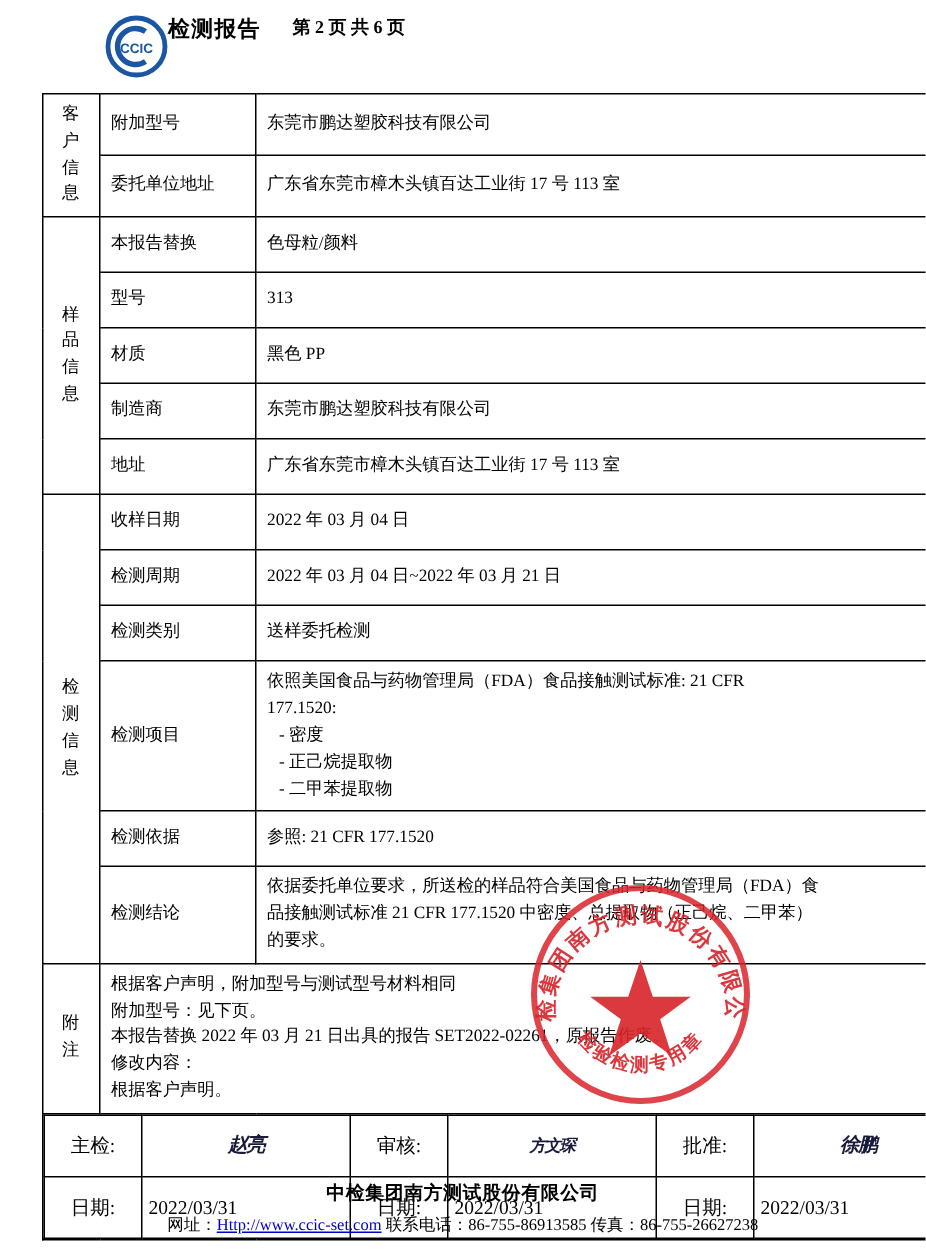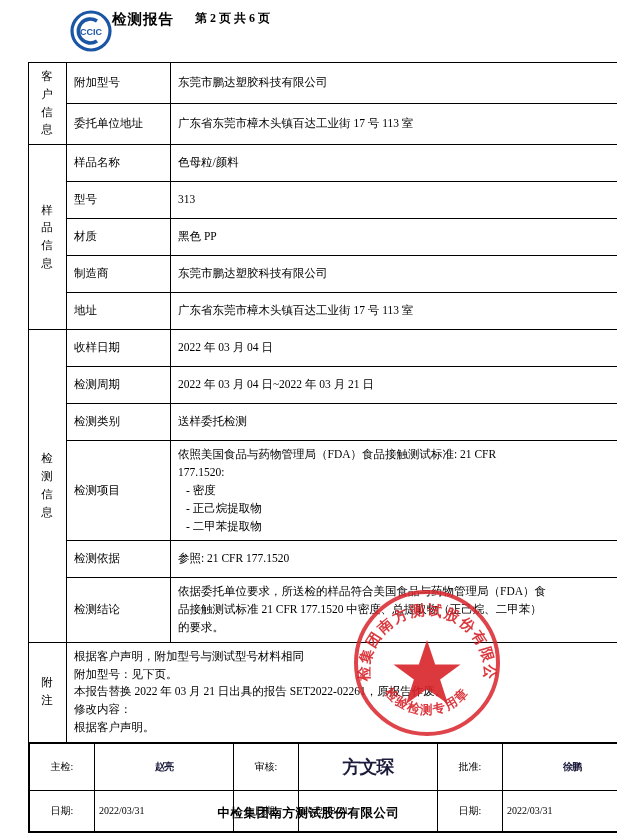--- a/index.html
+++ b/index.html
@@ -107,35 +107,36 @@
     position: relative;
     width: 561px;
     margin-top: 0;
   }
   table.sig {
     border-collapse: collapse;
     width: 561px;
     table-layout: fixed;
   }
   table.sig td {
-    font-size: 10px;
+    font-size: 13px;
     padding: 9px 4px;
     vertical-align: middle;
     height: 22px;
   }
   .sig-label { width: 56px; text-align: center; }
   .sig-value { width: 130px; text-align: center; }
   .hand {
     font-family: "DejaVu Serif", serif;
+    font-style: italic;
     font-weight: bold;
     font-size: 17px;
     color: #1a1a3a;
     letter-spacing: -1px;
   }
-  .hand.small { font-size: 18px; border-radius: 15px; }
+  .hand.small { font-size: 11px; border-radius: 15px; }
   .date-val { font-size: 11.5px; }
 
   
   .stamp {
     position: absolute;
     left: 352px;
     top: 588px;
     width: 150px;
     height: 150px;
     pointer-events: none;
@@ -198,21 +199,21 @@
     <tr>
       <td class="key tall">委托单位地址</td>
       <td class="val tall">广东省东莞市樟木头镇百达工业街 17 号 113 室</td>
     </tr>
 
     <tr>
       <td class="sect" rowspan="5">
         <span class="l">样品</span>
         <span class="l">信息</span>
       </td>
-      <td class="key tall">样品名称</td>
+      <td class="key tall">本报告替换</td>
       <td class="val tall">色母粒/颜料</td>
     </tr>
     <tr>
       <td class="key tall">型号</td>
       <td class="val tall">313</td>
     </tr>
     <tr>
       <td class="key tall">材质</td>
       <td class="val tall">黑色 PP</td>
     </tr>
@@ -316,15 +317,20 @@
       <path id="stamparc2" d="M 30 100 A 52 52 0 0 0 120 100" fill="none"></path>
       <text font-family="Liberation Serif, serif" font-size="12.5" font-weight="bold" fill="#d8232a" opacity="0.9" letter-spacing="1.5">
         <textPath href="#stamparc2" startOffset="50%" text-anchor="middle">检验检测专用章</textPath>
       </text>
       <polygon points="75,52 83.2,76.5 108.5,76.5 88.1,91.5 96.0,116 75,101 54,116 61.9,91.5 41.5,76.5 66.8,76.5" fill="#d8232a" opacity="0.9"></polygon>
     </svg>
   </div>
 
   <div class="footer">
     <div class="company">中检集团南方测试股份有限公司</div>
+    <div>
+      <span>网址：</span><a href="#">Http://www.ccic-set.com</a>
+      <span>联系电话：</span><span>86-755-86913585</span>
+      <span>传真：</span><span>86-755-26627238</span>
+    </div>
   </div>
 
 </div>
 
 </body></html>

